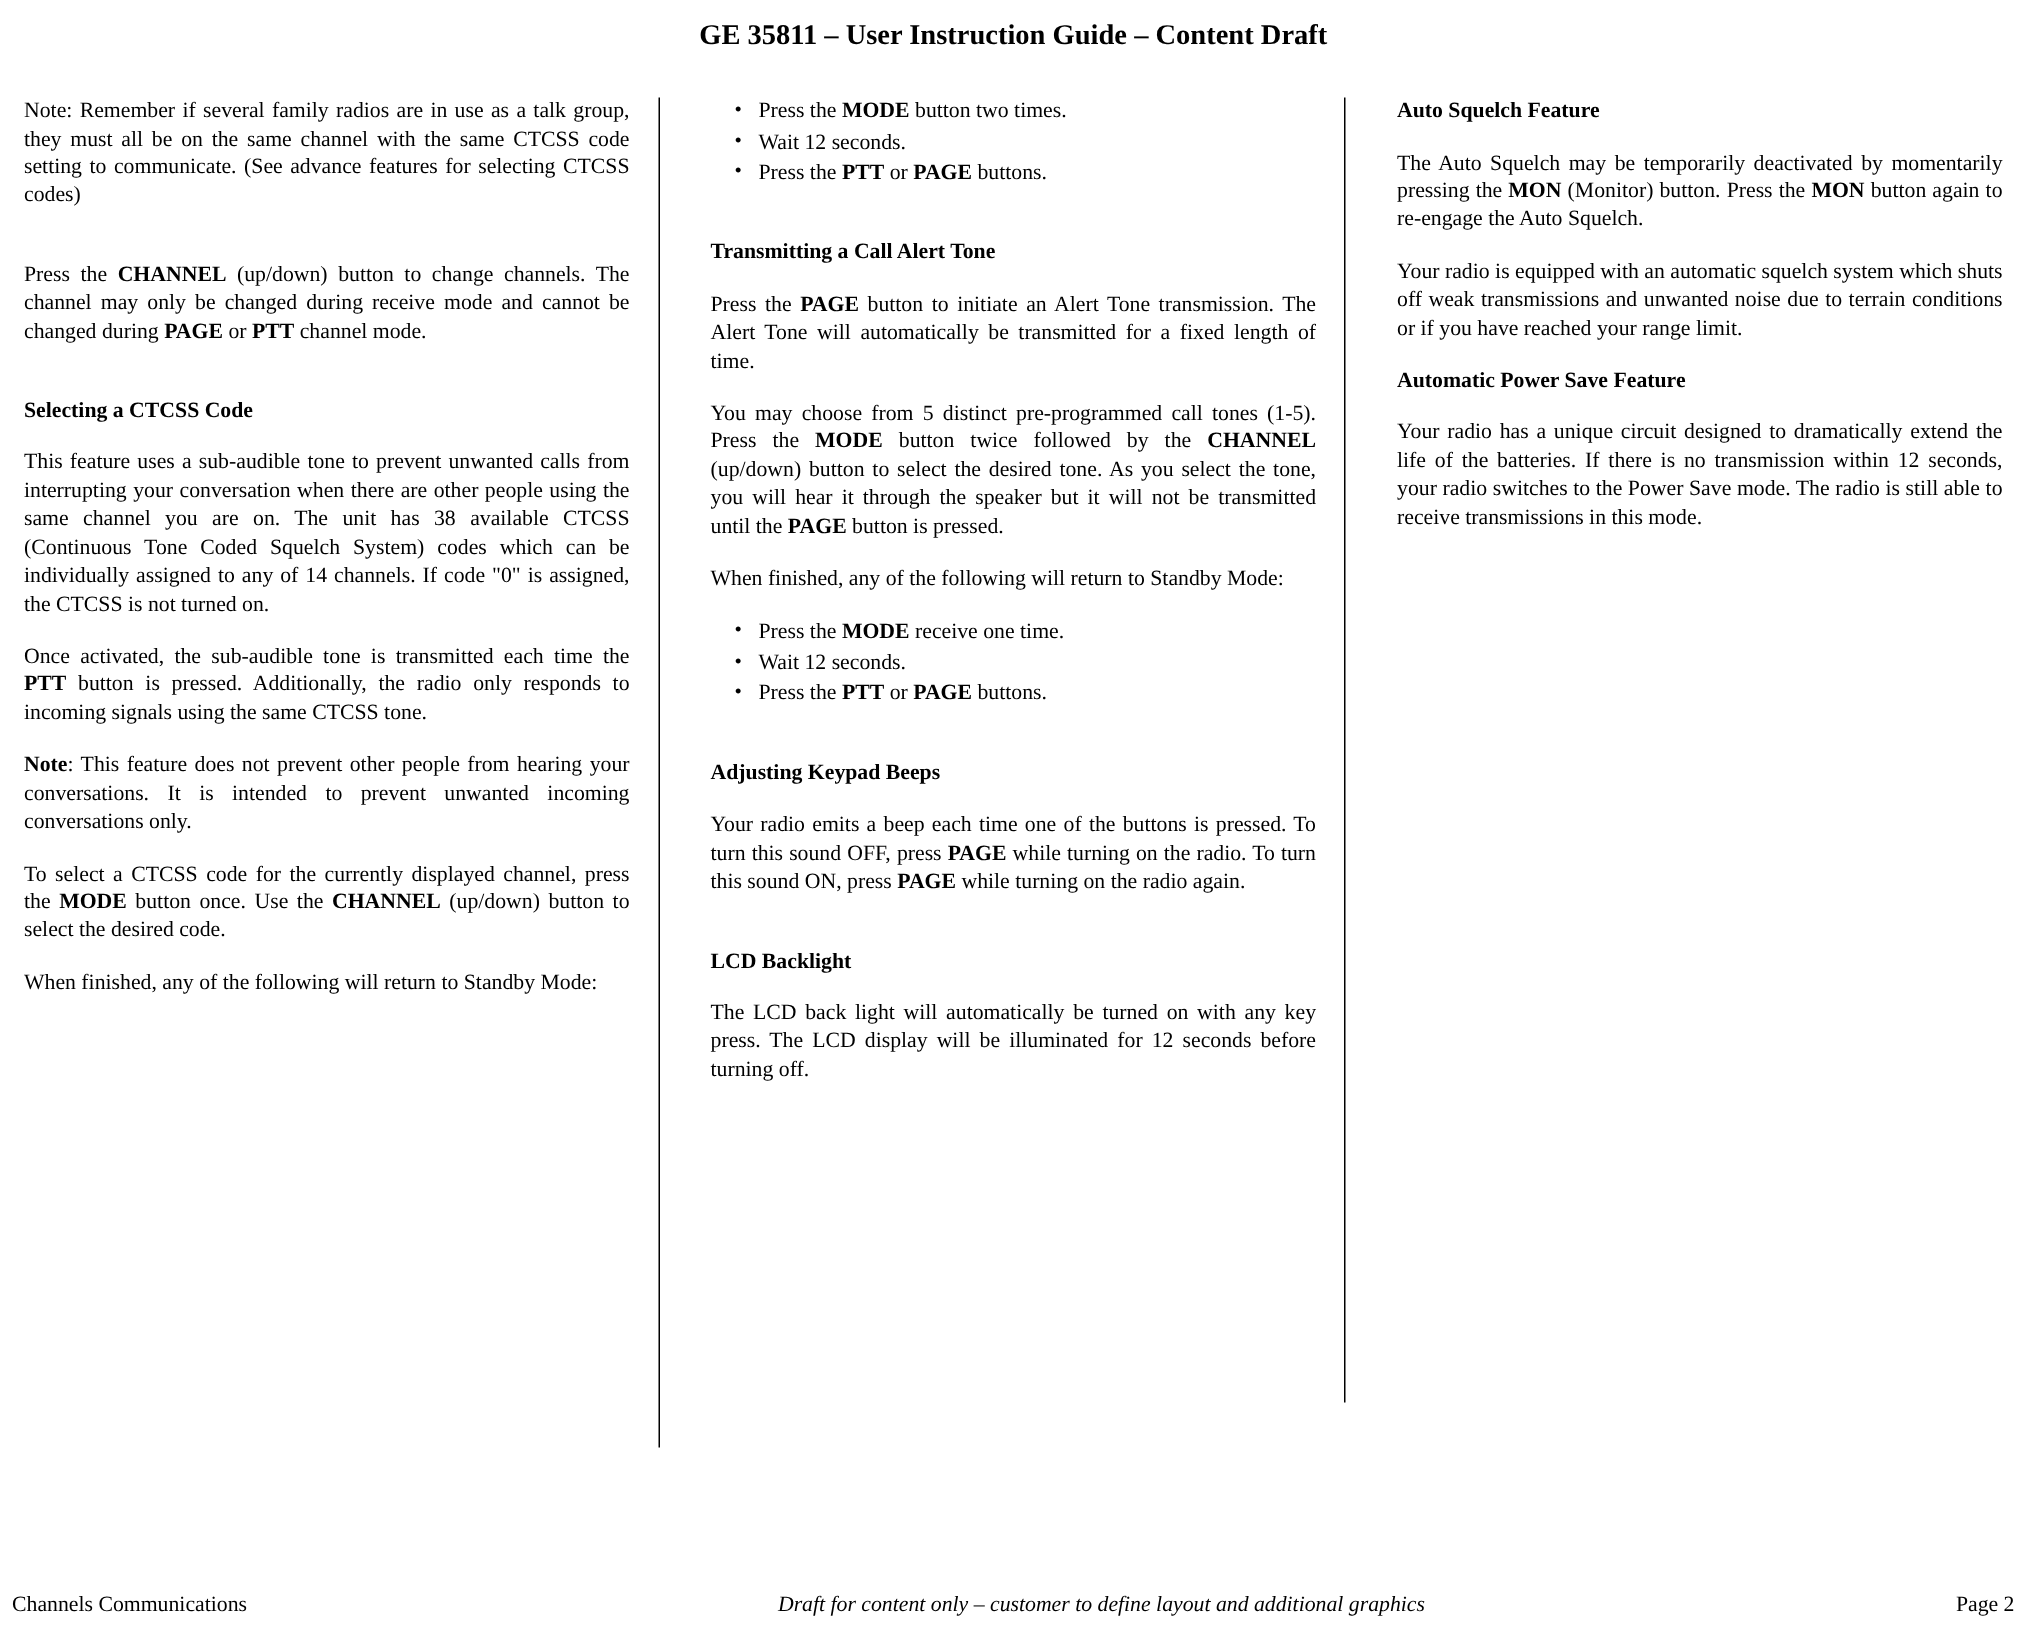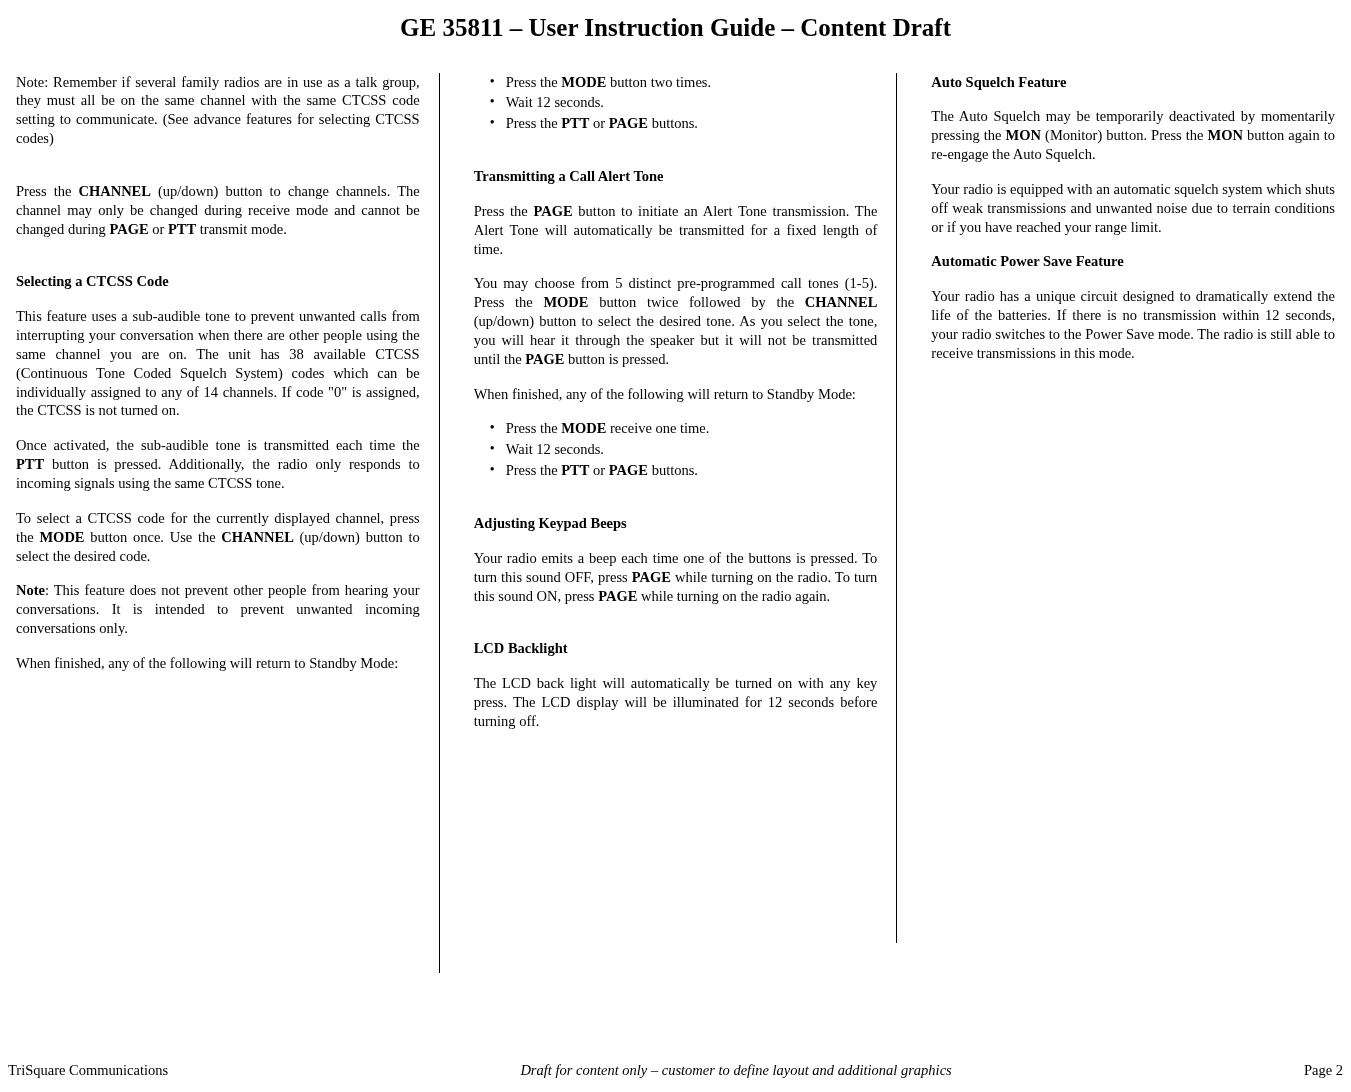--- a/index.html
+++ b/index.html
@@ -10,21 +10,21 @@
       color: #000;
       background: #fff;
       line-height: 1.3;
       width: 1335px;
       height: 1068px;
       position: relative;
     }
     .doc-title {
       text-align: center;
       font-weight: bold;
-      font-size: 25px;
+      font-size: 19px;
       margin: 0 0 28px 0;
     }
     .columns {
       display: flex;
       gap: 54px;
       padding: 0 8px;
     }
     .col {
       flex: 1;
       position: relative;
@@ -84,33 +84,33 @@
 <body>
 
 <div class="doc-title">GE 35811 – User Instruction Guide – Content Draft</div>
 
 <div class="columns">
 
   <div class="col">
     <p>Note:  Remember if several family radios are in use as a talk group, they must all be on the same channel with the same CTCSS code setting to communicate.  (See advance features for selecting  CTCSS codes)</p>
     <div class="spacer"></div>
     <p>
-      <span>Press the </span><span class="b">CHANNEL</span><span> (up/down) button to change channels.  The channel may only be changed during receive mode and cannot be changed during </span><span class="b">PAGE</span><span> or </span><span class="b">PTT</span><span> transmit mode.</span>
+      <span>Press the </span><span class="b">CHANNEL</span><span> (up/down) button to change channels.  The channel may only be changed during receive mode and cannot be changed during </span><span class="b">PAGE</span><span> or </span><span class="b">PTT</span><span> channel mode.</span>
     </p>
     <div class="spacer"></div>
     <p class="section-h">Selecting a CTCSS Code</p>
     <p>This feature uses a sub-audible tone to prevent unwanted calls from interrupting your conversation when there are  other people using the same channel you are on.  The unit has 38 available CTCSS (Continuous Tone Coded Squelch System) codes which can be individually assigned to any of 14 channels.  If code "0" is assigned, the CTCSS is not turned on.</p>
     <p>
       <span>Once activated, the sub-audible tone is transmitted each time the </span><span class="b">PTT</span><span> button is pressed.  Additionally, the radio only responds to incoming signals using the same CTCSS tone.</span>
     </p>
     <p>
-      <span>To select a CTCSS code for the currently displayed channel, press the </span><span class="b">MODE</span><span> button once.  Use the </span><span class="b">CHANNEL</span><span> (up/down) button to select the desired code.</span>
+      <span class="b">Note</span><span>:  This feature does not prevent other people from hearing your conversations.  It is intended to prevent unwanted incoming conversations only.</span>
     </p>
     <p>
-      <span class="b">Note</span><span>:  This feature does not prevent other people from hearing your conversations.  It is intended to prevent unwanted incoming conversations only.</span>
+      <span>To select a CTCSS code for the currently displayed channel, press the </span><span class="b">MODE</span><span> button once.  Use the </span><span class="b">CHANNEL</span><span> (up/down) button to select the desired code.</span>
     </p>
     <p>When finished, any of the following will return to Standby Mode:</p>
   </div>
 
   <div class="col">
     <ul class="bullets">
       <li><span>Press the </span><span class="b">MODE</span><span> button two times.</span></li>
       <li>Wait 12 seconds.</li>
       <li><span>Press the </span><span class="b">PTT</span><span> or </span><span class="b">PAGE</span><span> buttons.</span></li>
     </ul>
@@ -143,16 +143,16 @@
     <p>
       <span>The Auto Squelch may be temporarily deactivated by momentarily pressing the </span><span class="b">MON</span><span> (Monitor) button.  Press the </span><span class="b">MON</span><span> button again to re-engage the Auto Squelch.</span>
     </p>
     <p>Your radio is equipped with an automatic squelch system which shuts off weak transmissions and unwanted noise due to terrain conditions or if you have reached your range limit.</p>
     <p class="section-h">Automatic Power Save Feature</p>
     <p>Your radio has a unique circuit designed to dramatically extend the life of the batteries.  If there is no transmission within 12 seconds, your radio switches to the Power Save mode.  The radio is still able to receive transmissions in this mode.</p>
   </div>
 </div>
 
 <div class="footer">
-  <span>TriSquare Communications</span>
+  <span>Channels Communications</span>
   <span class="footer-center">Draft for content only – customer to define layout and additional graphics</span>
   <span>Page 2</span>
 </div>
 
 </body></html>

